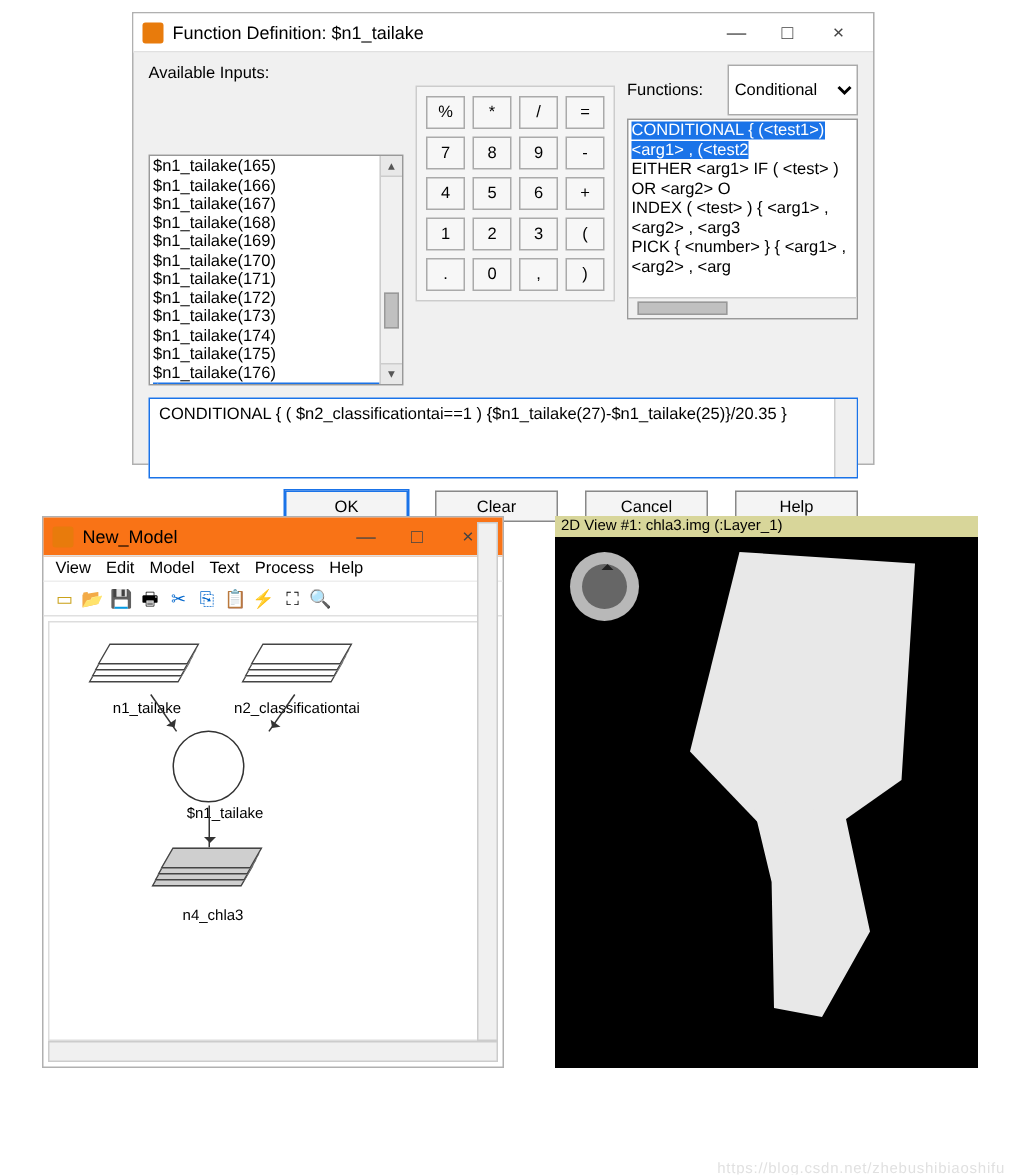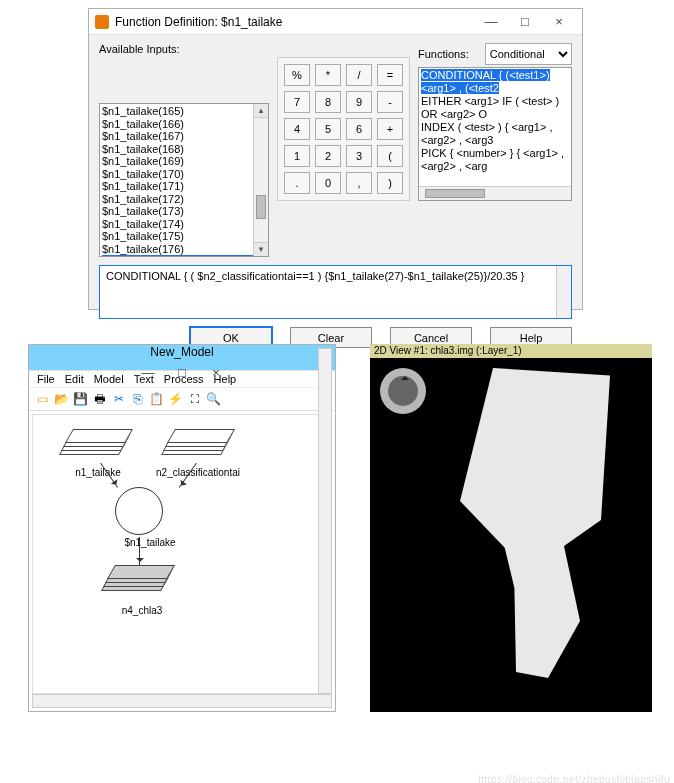--- a/index.html
+++ b/index.html
@@ -24,36 +24,36 @@
 .avlist .sb .th { position:absolute; left:2px; right:2px; top:60%; height:24px; background:#c0c0c0; border:1px solid #999; }
 .avlist .sb .ar { position:absolute; left:0; right:0; height:14px; text-align:center; font-size:9px; color:#555; background:#e8e8e8; }
 .avlist .sb .aru{ top:0; border-bottom:1px solid #ccc;} .avlist .sb .ard{ bottom:0; border-top:1px solid #ccc;}
 
 .calc { flex: 0 0 130px; padding-top: 14px; }
 .calc .grid { display: grid; grid-template-columns: repeat(4, 26px); grid-auto-rows: 22px; gap: 5px; border:1px solid #ccc; padding:6px; background:#f5f5f5;}
 .calc button { border: 1px solid #aaa; background: #f7f7f7; font-size: 11px; cursor: pointer; }
 
 .fncol { flex: 1; }
 .fnhead { display: flex; align-items: center; gap: 16px; margin-bottom: 2px; }
-.fnhead select { flex: 1; font-size: 11px; border:1px solid #aaa; background:#fff; height:22px;}
+.fnhead select { flex: 1; font-size: 11px; border:1px solid #aaa; background:#fff; height:34px;}
 .fnlist { border: 1px solid #999; background: #fff; height: 134px; padding: 1px 2px; font-size: 11px; line-height: 13px; color: #000; overflow:hidden; position:relative;}
 .fnlist .sel { background: #1a73e8; color: #fff; display:inline; }
 .fnlist .hsb{position:absolute;left:0;right:0;bottom:0;height:14px;background:#f0f0f0;border-top:1px solid #ccc;}
 .fnlist .hsb .th{position:absolute;top:2px;bottom:2px;left:6px;width:60px;background:#c0c0c0;border:1px solid #999;}
 
 .formula { margin-top: 8px; border: 1px solid #1a73e8; background: #fff; height: 54px; padding: 4px 6px; font-size: 11px; position:relative;}
 .formula .sb { position:absolute; right:0; top:0; bottom:0; width:15px; background:#f0f0f0; border-left:1px solid #ccc;}
 
 .btnrow { display: flex; justify-content: flex-end; gap: 18px; margin-top: 8px; }
 .btnrow button { width: 82px; height: 21px; border: 1px solid #888; background: #f4f4f4; font-size: 11px; }
 .btnrow .primary { border: 1px solid #1a73e8; outline:1px solid #1a73e8; }
 
 
 .win2 { position: absolute; left: 28px; top: 344px; width: 308px; height: 368px; border: 1px solid #b0b0b0; background: #fff; }
-.win2 .titlebar { background:#7dd3fc;flex-direction:column; }
+.win2 .titlebar { background:#f97316; }
 .menubar { display: flex; gap: 10px; padding: 2px 8px; font-size: 11px; border-bottom:1px solid #eee;}
 .toolbar { display: flex; gap: 3px; padding: 3px 6px; border-bottom: 1px solid #e0e0e0; }
 .toolbar span { width: 16px; height: 16px; display:inline-block; font-size:12px; text-align:center; line-height:16px;}
 .canvas { position: relative; height: 280px; background: #fff; border:1px solid #ddd; margin:3px;}
 .stack { position:absolute; width:70px; height:38px; }
 .stack .layer{ position:absolute; width:60px; height:14px; background:#fff; border:1px solid #444; transform: skewX(-30deg); }
 .stack .layer.g{ background:#cfcfcf;}
 .stack .l0{top:0;left:6px} .stack .l1{top:4px;left:4px} .stack .l2{top:8px;left:2px} .stack .l3{top:12px;left:0px}
 .stacklbl{ position:absolute; font-size:10px; text-align:center; width:90px;}
 .circ{ position:absolute; width:48px; height:48px; border:1px solid #333; border-radius:50%; background:#fff;}
@@ -169,21 +169,21 @@
   <div class="titlebar">
     <span class="ico"></span>
     <span class="ttl">New_Model</span>
     <div class="winctrls">
       <span>—</span>
       <span>□</span>
       <span>×</span>
     </div>
   </div>
   <div class="menubar">
-    <span>File</span>
+    <span>View</span>
     <span>Edit</span>
     <span>Model</span>
     <span>Text</span>
     <span>Process</span>
     <span>Help</span>
   </div>
   <div class="toolbar">
     <span style="color:#caa21a">▭</span>
     <span style="color:#caa21a">📂</span>
     <span style="color:#335">💾</span>

